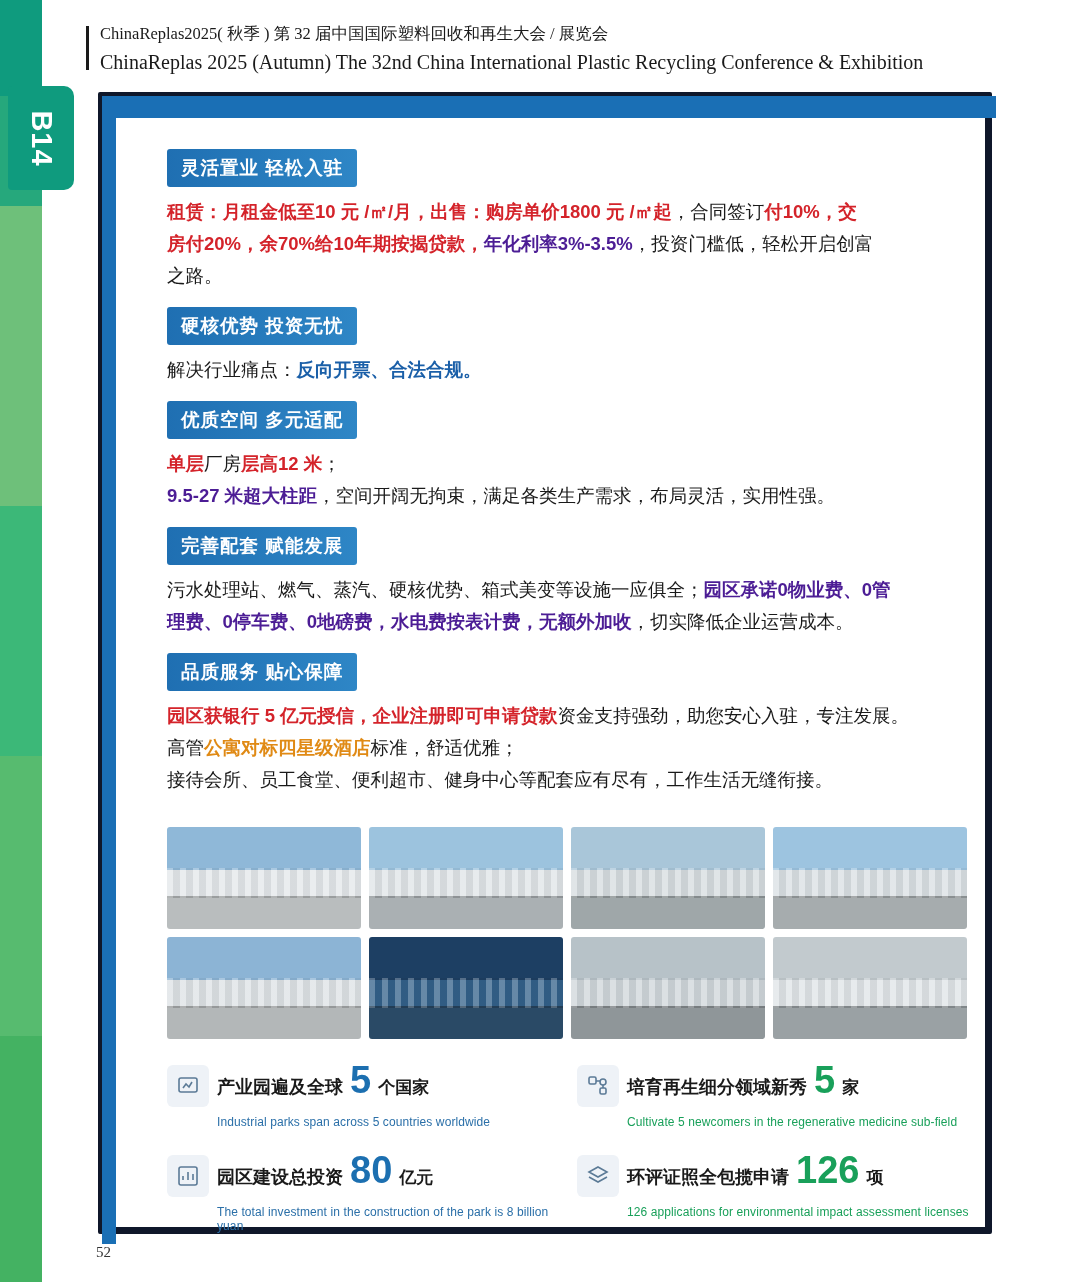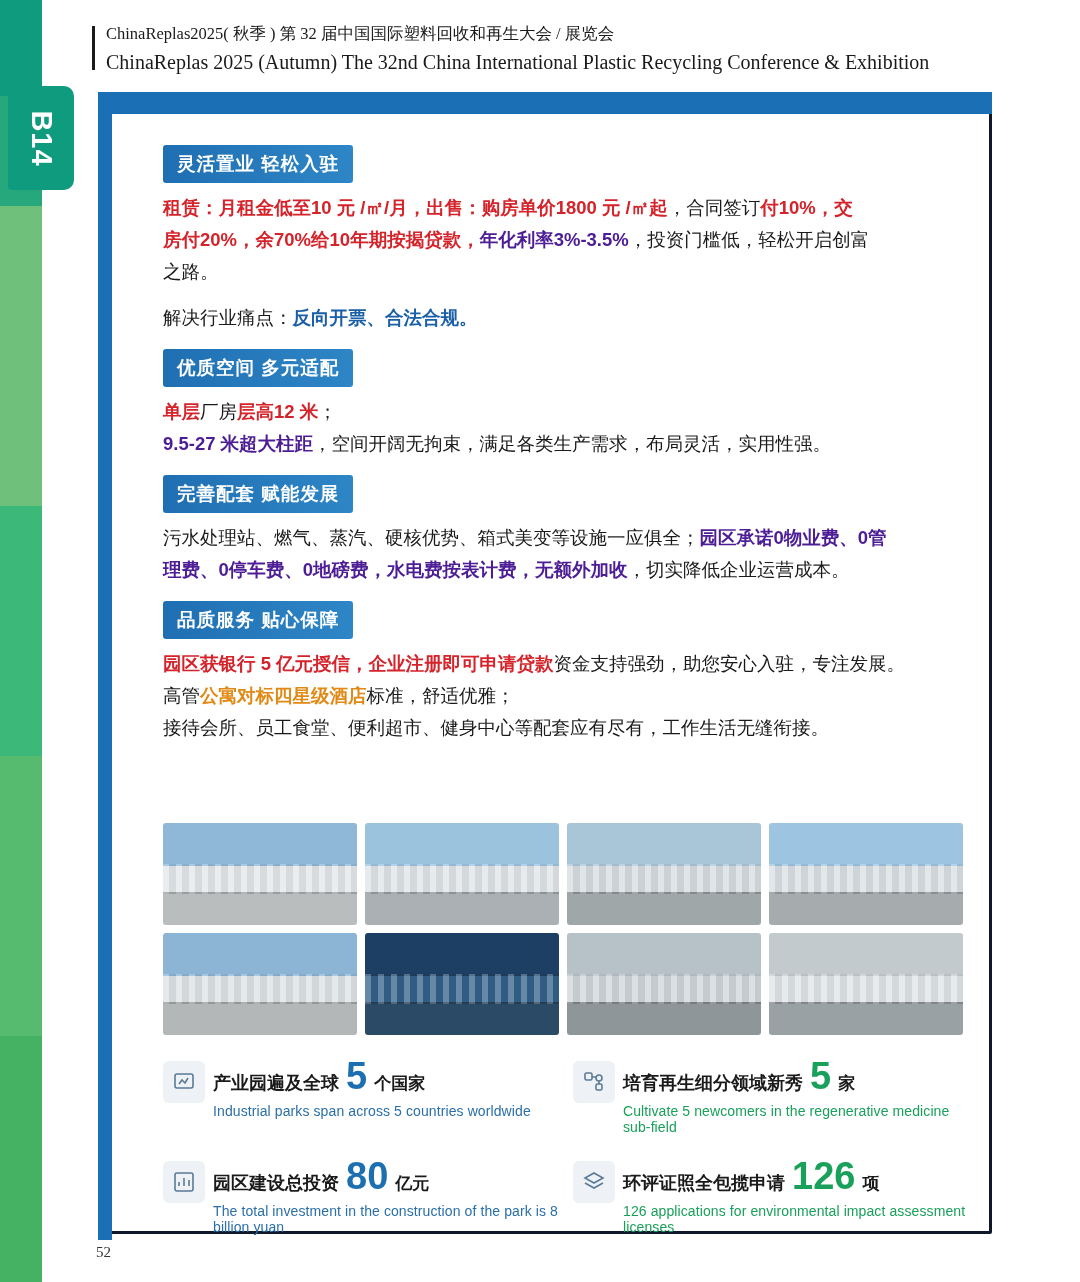--- a/index.html
+++ b/index.html
@@ -39,21 +39,21 @@
     font-weight: 700;
     letter-spacing: 1px;
     transform: rotate(90deg);
     white-space: nowrap;
     font-family: "Liberation Sans", sans-serif;
   }
 
   
   .header {
     position: absolute;
-    left: 92px; top: 22px;
+    left: 86px; top: 22px;
     width: 900px;
   }
   .header .rule {
     position: absolute;
     left: 0; top: 4px;
     width: 3px; height: 44px;
     background: #1a1a1a;
   }
   .header .line1, .header .line2 {
     font-family: "Liberation Serif", serif;
@@ -62,21 +62,21 @@
     line-height: 1.5;
   }
   .header .line1 { font-size: 16.5px; }
   .header .line2 { font-size: 20px; }
 
   
   .panel {
     position: absolute;
     left: 98px; top: 92px;
     width: 894px; height: 1142px;
-    border: 3px solid #0f172a;
+    border: 7px solid #0f172a;
     border-radius: 2px;
     background: #ffffff;
   }
   .panel-topbar {
     position: absolute;
     left: -3px; top: -3px;
     width: 894px; height: 22px;
     background: #1a6fb5;
   }
   .panel-leftbar {
@@ -151,21 +151,21 @@
     margin-top: 4px;
   }
   .stat-body { padding-top: 0; }
   .stat-top { display: flex; align-items: baseline; gap: 7px; white-space: nowrap; }
   .stat-label { font-size: 18px; font-weight: 700; color: #1a1a1a; }
   .stat-num {
     font-size: 38px; font-weight: 700; line-height: 1;
     font-family: "Liberation Sans", sans-serif;
   }
   .stat-unit { font-size: 17px; font-weight: 700; color: #1a1a1a; }
-  .stat-sub { font-size: 14px; color: #2a6fa8; margin-top: 8px; letter-spacing: .1px; }
+  .stat-sub { font-size: 12px; color: #2a6fa8; margin-top: 16px; letter-spacing: .1px; }
 
   
   .page-num {
     position: absolute;
     left: 96px; top: 1244px;
     font-size: 15px;
     color: #333333;
     font-family: "Liberation Serif", serif;
   }
 </style>
@@ -190,21 +190,21 @@
   <div class="line1">ChinaReplas2025( 秋季 ) 第 32 届中国国际塑料回收和再生大会 / 展览会</div>
   <div class="line2">ChinaReplas 2025 (Autumn) The 32nd China International Plastic Recycling Conference &amp; Exhibition</div>
 </div>
 
 <div class="panel">
   <div class="panel-topbar"></div>
   <div class="panel-leftbar"></div>
 
   <div class="content" id="sections-root">
       <div class="sec"><div class="chip">灵活置业 轻松入驻</div><p><span class="red">租赁：</span><span class="red">月租金低至10 元 /㎡/月，</span><span class="red">出售：</span><span class="red">购房单价1800 元 /㎡起</span><span>，合同签订</span><span class="red">付10%，交</span></p><p><span class="red">房付20%，余70%给10年期按揭贷款，</span><span class="green">年化利率3%-3.5%</span><span>，投资门槛低，轻松开启创富</span></p><p><span>之路。</span></p></div>
-      <div class="sec"><p><span>解决行业痛点：</span><span class="blue">反向开票、合法合规。</span></p></div>
+      <div class="sec"><div class="chip">硬核优势 投资无忧</div><p><span>解决行业痛点：</span><span class="blue">反向开票、合法合规。</span></p></div>
       <div class="sec"><div class="chip">优质空间 多元适配</div><p><span class="red">单层</span><span>厂房</span><span class="red">层高12 米</span><span>；</span></p><p><span class="green">9.5-27 米超大柱距</span><span>，空间开阔无拘束，满足各类生产需求，布局灵活，实用性强。</span></p></div>
       <div class="sec"><div class="chip">完善配套 赋能发展</div><p><span>污水处理站、燃气、蒸汽、硬核优势、箱式美变等设施一应俱全；</span><span class="green">园区承诺0物业费、0管</span></p><p><span class="green">理费、0停车费、0地磅费，水电费按表计费，无额外加收</span><span>，切实降低企业运营成本。</span></p></div>
       <div class="sec"><div class="chip">品质服务 贴心保障</div><p><span class="red">园区获银行 5 亿元授信，企业注册即可申请贷款</span><span>资金支持强劲，助您安心入驻，专注发展。</span></p><p><span>高管</span><span class="orange">公寓对标四星级酒店</span><span>标准，舒适优雅；</span></p><p><span>接待会所、员工食堂、便利超市、健身中心等配套应有尽有，工作生活无缝衔接。</span></p></div>
     </div>
 
   <div class="photos" id="photos-root">
       <div class="photo-row">
         <div class="photo" title="厂区入口与旗帜" style="background: linear-gradient(rgb(143, 184, 216) 0%, rgb(143, 184, 216) 42%, rgb(227, 231, 234) 42%, rgb(227, 231, 234) 68%, rgb(185, 189, 190) 68%, rgb(185, 189, 190) 100%);">
           <div style="position: absolute; left: 0px; right: 0px; top: 40%; height: 30%; background: repeating-linear-gradient(90deg, rgba(255, 255, 255, 0.25) 0px, rgba(255, 255, 255, 0.25) 6px, rgba(0, 0, 0, 0.05) 6px, rgba(0, 0, 0, 0.05) 13px);"></div>
           <div style="position: absolute; left: 0px; right: 0px; top: 68%; height: 2px; background: rgba(0, 0, 0, 0.12);"></div>

